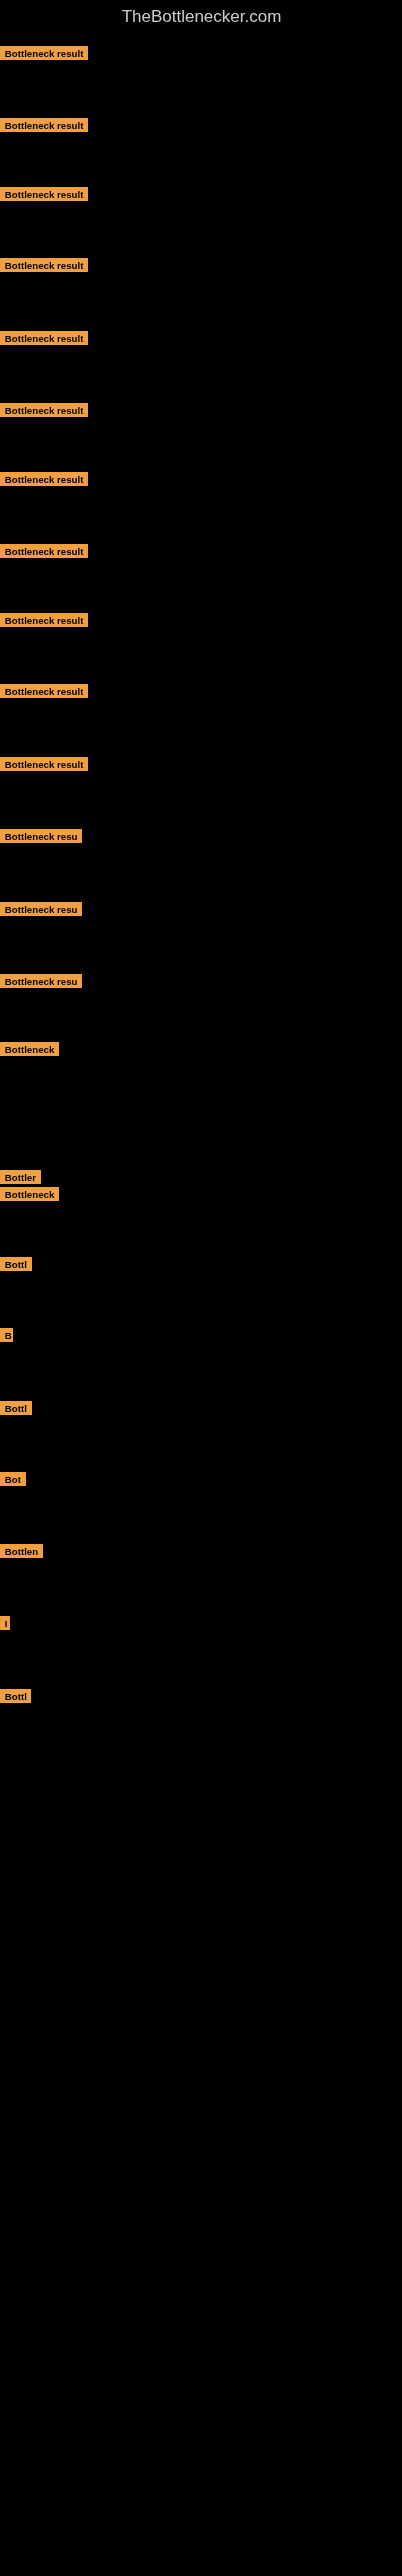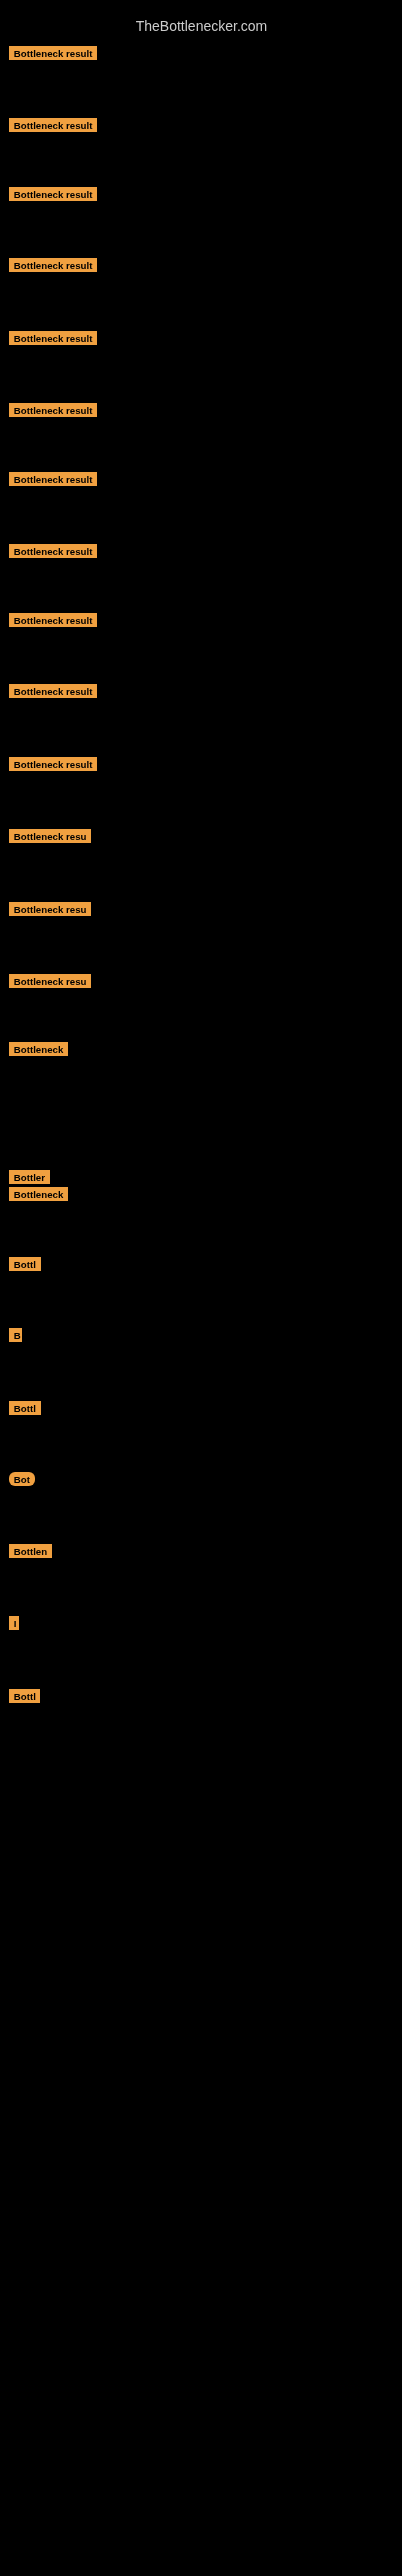--- a/index.html
+++ b/index.html
@@ -10,40 +10,39 @@
     body {
       width: 403px;
       min-height: 2576px;
       background-color: #000000;
       font-family: Arial, sans-serif;
       position: relative;
     }
     .site-title {
       text-align: center;
       color: #cccccc;
-      font-size: 14px;
+      font-size: 17px;
       padding: 6.4px 0 3.2px 0;
       position: absolute;
       width: 100%;
-      top: 12px;
+      top: 1px;
     }
     .bottleneck-badge {
       background-color: #f0a040;
       color: #000000;
       font-size: 9.7px;
       font-weight: bold;
       padding: 1.6px 4.8px;
       display: inline-block;
       white-space: nowrap;
       overflow: hidden;
     }
     .badge-container {
       position: absolute;
       left: 0;
-      margin-left: 9px;
     }
   </style>
 </head>
 <body>
 
 <span class="site-title">TheBottlenecker.com</span>
 
 <div id="badges-container">
     <div class="badge-container" style="top: 46px; left: 0px;"><span class="bottleneck-badge" style="max-width: 131px;">Bottleneck result</span></div>
     <div class="badge-container" style="top: 118px; left: 0px;"><span class="bottleneck-badge" style="max-width: 125px;">Bottleneck result</span></div>
@@ -58,18 +57,18 @@
     <div class="badge-container" style="top: 757px; left: 0px;"><span class="bottleneck-badge" style="max-width: 119px;">Bottleneck result</span></div>
     <div class="badge-container" style="top: 829px; left: 0px;"><span class="bottleneck-badge" style="max-width: 105px;">Bottleneck resu</span></div>
     <div class="badge-container" style="top: 902px; left: 0px;"><span class="bottleneck-badge" style="max-width: 103px;">Bottleneck resu</span></div>
     <div class="badge-container" style="top: 974px; left: 0px;"><span class="bottleneck-badge" style="max-width: 101px;">Bottleneck resu</span></div>
     <div class="badge-container" style="top: 1042px; left: 0px;"><span class="bottleneck-badge" style="max-width: 72px;">Bottleneck</span></div>
     <div class="badge-container" style="top: 1170px; left: 0px;"><span class="bottleneck-badge" style="max-width: 47px;">Bottler</span></div>
     <div class="badge-container" style="top: 1187px; left: 0px;"><span class="bottleneck-badge" style="max-width: 71px;">Bottleneck</span></div>
     <div class="badge-container" style="top: 1257px; left: 0px;"><span class="bottleneck-badge" style="max-width: 39px;">Bottl</span></div>
     <div class="badge-container" style="top: 1328px; left: 0px;"><span class="bottleneck-badge" style="max-width: 13px;">B</span></div>
     <div class="badge-container" style="top: 1401px; left: 0px;"><span class="bottleneck-badge" style="max-width: 39px;">Bottl</span></div>
-    <div class="badge-container" style="top: 1472px; left: 0px;"><span class="bottleneck-badge" style="max-width: 26px; border-radius: 6px;">Bot</span></div>
+    <div class="badge-container" style="top: 1472px; left: 0px;"><span class="bottleneck-badge" style="max-width: 26px;">Bot</span></div>
     <div class="badge-container" style="top: 1544px; left: 0px;"><span class="bottleneck-badge" style="max-width: 50px;">Bottlen</span></div>
     <div class="badge-container" style="top: 1616px; left: 0px;"><span class="bottleneck-badge" style="max-width: 6.4px;">I</span></div>
     <div class="badge-container" style="top: 1689px; left: 0px;"><span class="bottleneck-badge" style="max-width: 31px;">Bottl</span></div>
   </div>
 
 
 </body></html>

